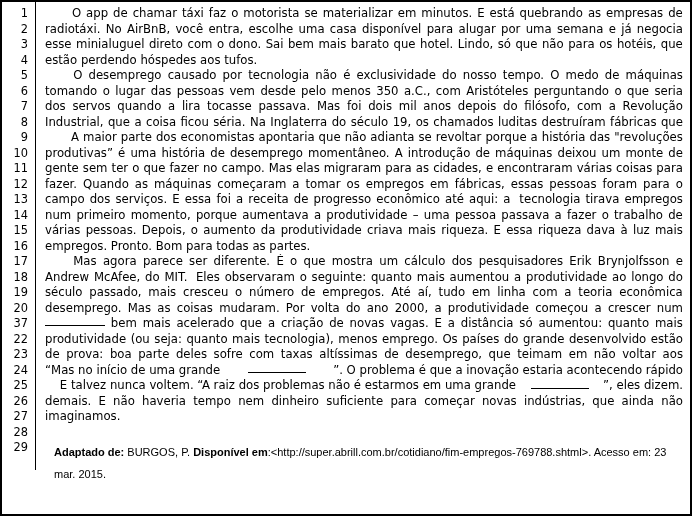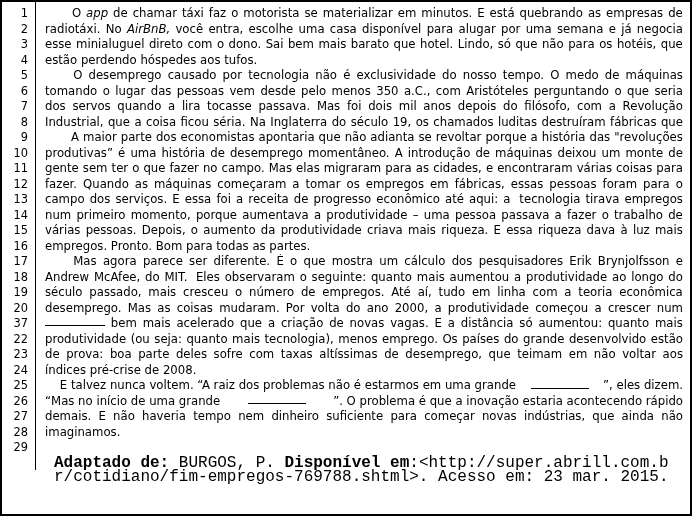--- a/index.html
+++ b/index.html
@@ -83,36 +83,36 @@
     display: inline-block;
     white-space: pre;
   }
   .tline.flush {
     display: block;
   }
   .indent {
     display: inline-block;
     width: 22px;
   }
-  .it { font-style: italic; }
+  .it { }
   .blank-fill {
     display: inline-block;
     border-bottom: 1.4px solid #000;
     height: 0.78em;
     vertical-align: baseline;
   }
   .bf-short { width: 58px; }
   .bf-mid   { width: 60px; }
 
   
   .source {
     padding: 16px 8px 0 9px;
-    font-size: 16px;
-    line-height: 14px;
-    font-family: Liberation Mono, monospace;
+    font-size: 11px;
+    line-height: 22px;
+    font-family: Liberation Sans, sans-serif;
     color: #000;
   }
   .source .url { white-space: normal; word-break: break-all; }
 </style>
 </head>
 <body>
 
 <div class="page">
   <div class="doc-body">
 
@@ -544,30 +544,29 @@
             <span class="w">altíssimas</span>
             <span class="w">de</span>
             <span class="w">desemprego,</span>
             <span class="w">que</span>
             <span class="w">teimam</span>
             <span class="w">em</span>
             <span class="w">não</span>
             <span class="w">voltar</span>
             <span class="w">aos</span>
           </div>
-          <div class="tline flush"><span>índices pré-crise de 2008.</span></div>
+          <div class="tline just">
+            <span class="w">“Mas no início de uma grande</span>
+            <span class="blank-fill bf-short"></span>
+            <span class="w">”. O problema é que a inovação estaria acontecendo rápido</span>
+          </div>
           <div class="tline just">
             <span class="w">&nbsp;&nbsp;&nbsp;&nbsp;E talvez nunca voltem. “A raiz dos problemas não é estarmos em uma grande</span>
             <span class="blank-fill bf-short"></span>
             <span class="w">”, eles dizem.</span>
-          </div>
-          <div class="tline just">
-            <span class="w">“Mas no início de uma grande</span>
-            <span class="blank-fill bf-short"></span>
-            <span class="w">”. O problema é que a inovação estaria acontecendo rápido</span>
           </div>
           <div class="tline just">
             <span class="w">demais.</span>
             <span class="w">E</span>
             <span class="w">não</span>
             <span class="w">haveria</span>
             <span class="w">tempo</span>
             <span class="w">nem</span>
             <span class="w">dinheiro</span>
             <span class="w">suficiente</span>

